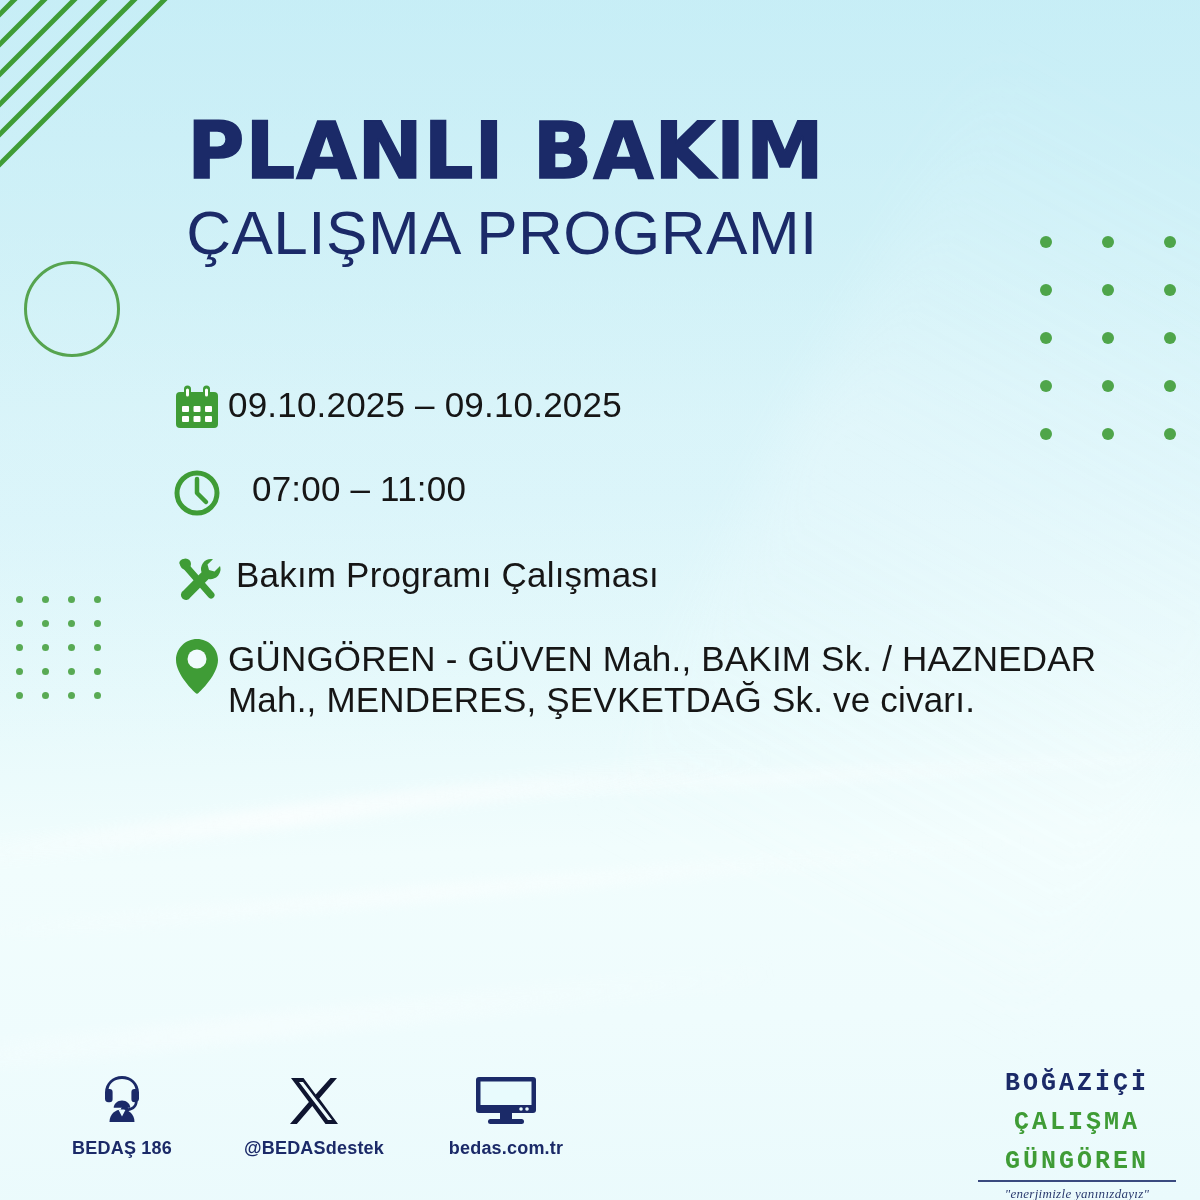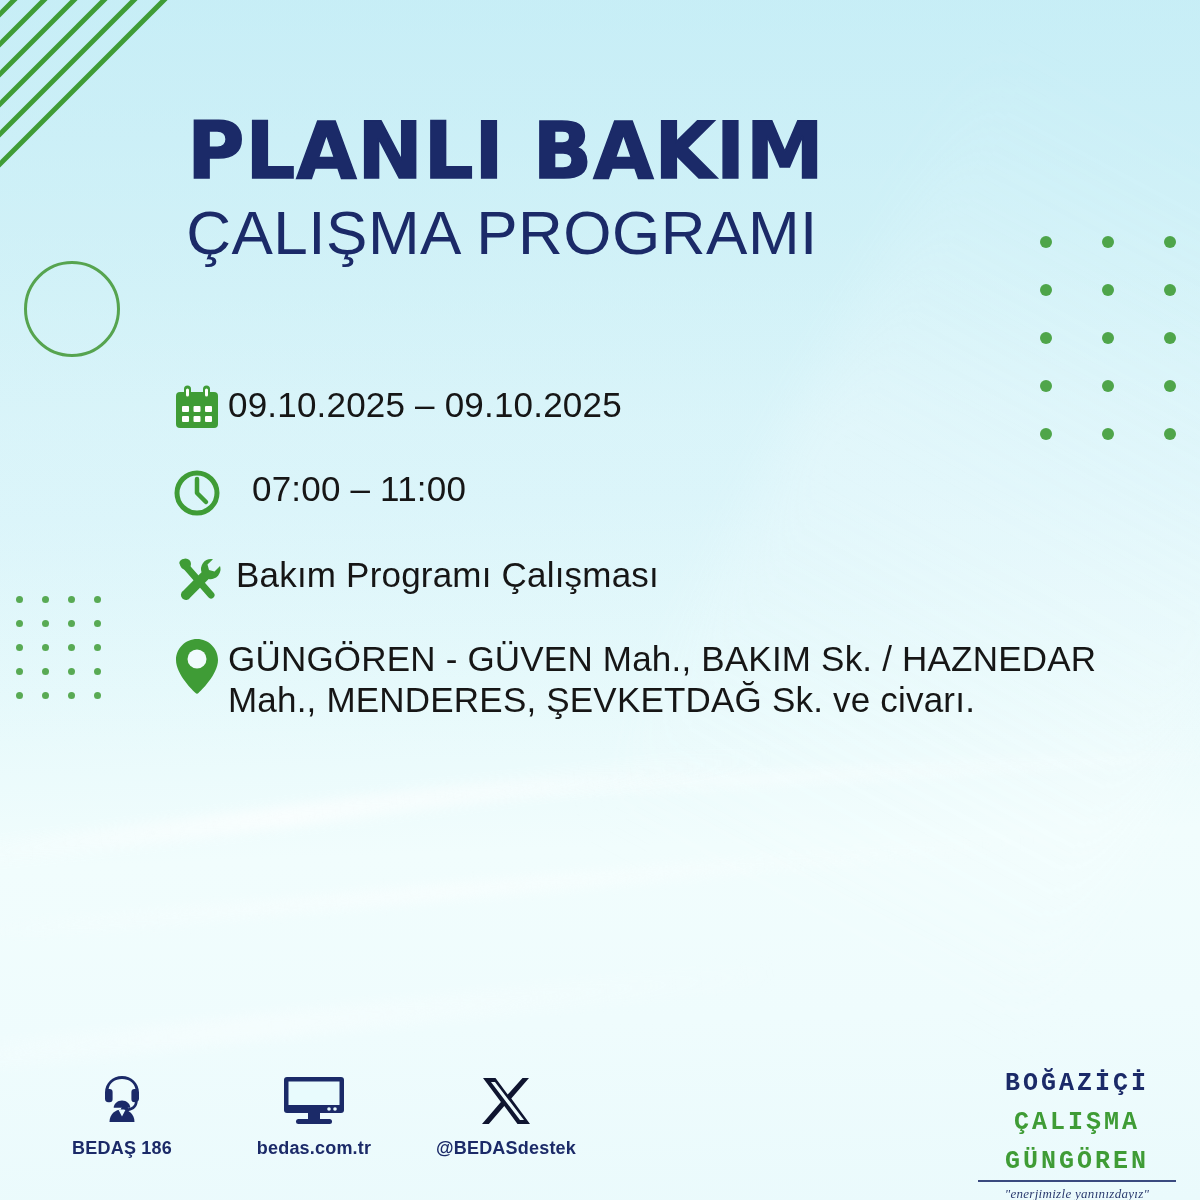--- a/index.html
+++ b/index.html
@@ -366,44 +366,44 @@
             <path d="M16.5 52 c0 -7.6 5.6 -12.4 12.5 -12.4 S41.5 44.4 41.5 52 Z"></path>
             <path d="M25.6 39.9 L29 46.4 l3.4 -6.5 c-1.1 -0.3 -2.2 -0.4 -3.4 -0.4 s-2.3 0.1 -3.4 0.4 Z" fill="#e8fbfd"></path>
           </g>
         </svg>
       </span>
       <div class="clabel">BEDAŞ 186</div>
     </div>
 
     <div class="contact">
       <span class="cico">
+        <svg width="52" height="54" viewBox="0 0 52 54" xmlns="http://www.w3.org/2000/svg">
+          <path d="M3 4 h12.5 l12.2 16.6 L42.5 4 H49 L31.3 24.6 L50 50 H37.5 L24.3 32 L8.8 50 H2 L20.9 28 Z
+                   M11 8 L40 46 h4 L15 8 Z" fill="#0f1530"></path>
+        </svg>
+      </span>
+      <div class="clabel">@BEDASdestek</div>
+    </div>
+
+    <div class="contact">
+      <span class="cico">
         <svg width="62" height="56" viewBox="0 0 62 56" xmlns="http://www.w3.org/2000/svg">
           <g fill="#1b2a68">
             <path d="M4 5 h54 a3 3 0 0 1 3 3 v30 a3 3 0 0 1 -3 3 H4 a3 3 0 0 1 -3 -3 V8 a3 3 0 0 1 3 -3 Z"></path>
             <rect x="5.5" y="9.5" width="51" height="23.5" fill="#e8fbfd"></rect>
             <circle cx="46" cy="37" r="1.8" fill="#e8fbfd"></circle>
             <circle cx="52" cy="37" r="1.8" fill="#e8fbfd"></circle>
             <rect x="25" y="41" width="12" height="7"></rect>
             <rect x="13" y="47" width="36" height="5" rx="2.5"></rect>
           </g>
         </svg>
       </span>
       <div class="clabel">bedas.com.tr</div>
     </div>
 
-    <div class="contact">
-      <span class="cico">
-        <svg width="52" height="54" viewBox="0 0 52 54" xmlns="http://www.w3.org/2000/svg">
-          <path d="M3 4 h12.5 l12.2 16.6 L42.5 4 H49 L31.3 24.6 L50 50 H37.5 L24.3 32 L8.8 50 H2 L20.9 28 Z
-                   M11 8 L40 46 h4 L15 8 Z" fill="#0f1530"></path>
-        </svg>
-      </span>
-      <div class="clabel">@BEDASdestek</div>
-    </div>
-
   </div>
 
   <div class="brand">
     <div class="b1">BOĞAZİÇİ</div>
     <div class="b2">ÇALIŞMA</div>
     <div class="b3">GÜNGÖREN</div>
     <div class="rule"></div>
     <div class="tag">"enerjimizle yanınızdayız"</div>
   </div>
 

